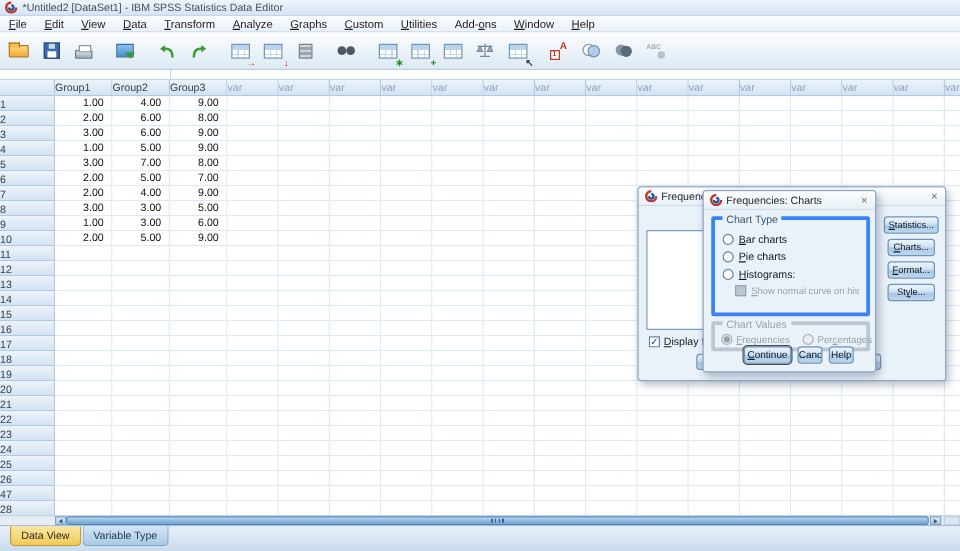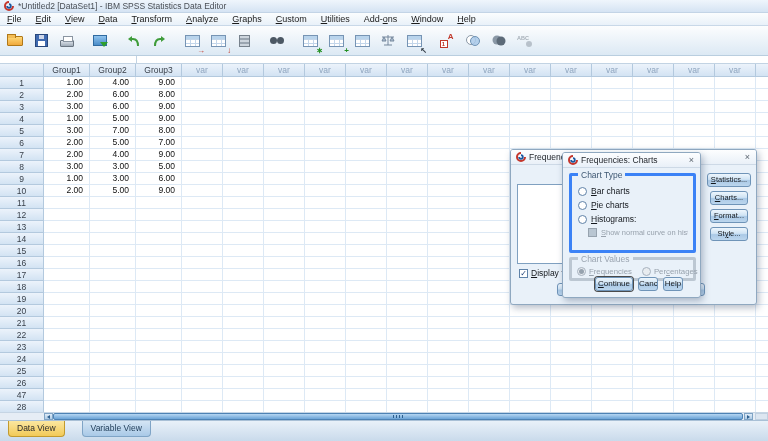--- a/index.html
+++ b/index.html
@@ -58,21 +58,21 @@
   
   .editbar{height:8px;display:flex;background:#f7fafc;border-bottom:1px solid #c2d3e3}
   .cellref{width:137px;background:#fff;border-right:1px solid #c2d3e3}
   .celledit{flex:1;background:#fff}
   
   .ghead,.grow{display:flex;width:797px}
   .ghead{height:13px}
   .gbody{height:335px;overflow:hidden}
   .grow{height:12px}
   .hc,.rn{flex:none;background:linear-gradient(#ecf3fb,#d3e3f3);border-right:1px solid #b3c9de;
-      border-bottom:1px solid #b3c9de;font-size:8.5px;text-align:center;color:#39414b;
+      border-bottom:1px solid #b3c9de;font-size:8.5px;color:#39414b;
       line-height:12px;overflow:hidden;white-space:nowrap}
   .hc.corner,.rn{width:44px}
   .col{width:46px}
   .varcol{width:41px}
   .hc.vartext{color:#8fa5bf}
   .dc{flex:none;background:#fff;border-right:1px solid #dde9f5;border-bottom:1px solid #dde9f5;
       font-size:8.5px;color:#101010;text-align:right;padding-right:6px;line-height:11px;
       overflow:hidden;white-space:nowrap}
   
   .hscroll{position:relative;height:8px;background:#e6edf5;border-top:1px solid #c6d5e4}
@@ -85,21 +85,21 @@
       border-left:3.5px solid #2d5f8f}
   .sb-thumb{position:absolute;top:0;left:53px;width:690px;height:7px;border:1px solid #4d82b4;
       border-radius:2px;background:linear-gradient(#b5d6f2,#6ba3d6);display:flex;
       align-items:center;justify-content:center}
   .grip{width:11px;height:3px;background:repeating-linear-gradient(to right,#2d5f8f 0 1px,rgba(0,0,0,0) 1px 3px)}
   .sb-corner{position:absolute;top:0;left:755px;right:0;height:7px;background:#dce6f1;border:1px solid #c0d0e0}
   
   .tabsbar{height:21px;background:linear-gradient(#e9f1f9,#c9daeb);border-top:1px solid #a9c0d6;
       display:flex;align-items:flex-start;padding-left:8px}
   .tab{height:16px;padding:0 8px;font-size:8.5px;line-height:15px;border:1px solid;border-top:none;
-      border-radius:0 0 4px 4px;margin-right:17px;cursor:default;white-space:nowrap}
+      border-radius:0 0 4px 4px;margin-right:1px;cursor:default;white-space:nowrap}
   .tab.active{background:linear-gradient(#fbe7a0,#f2ca58);border-color:#c29a2e;color:#2a2a2a}
   .tab.inactive{background:linear-gradient(#d4e5f4,#a9c9e7);border-color:#7fa4c6;color:#1d3a55}
   
   .dlg{position:absolute;background:#e9f1f9;border:1px solid #8fa8c0;border-radius:3px;
       box-shadow:2px 3px 7px rgba(50,70,100,.35)}
   .dlg-back{left:510px;top:149px;width:247px;height:156px;z-index:10}
   .dlg-front{left:562px;top:152px;width:139px;height:146px;z-index:20}
   .dlg-title{height:15px;display:flex;align-items:center;gap:3px;padding:0 5px;
       background:linear-gradient(#fdfeff,#e9f0f8);border-bottom:1px solid #cdd9e6;
       border-radius:2px 2px 0 0}
@@ -896,21 +896,21 @@
         <span class="grip"></span>
       </span>
     <span class="sb-btn sb-right">
         <span class="arr-r"></span>
       </span>
     <span class="sb-corner"></span>
   </div>
 
   <div class="tabsbar">
     <div class="tab active">Data View</div>
-    <div class="tab inactive">Variable View</div>
+    <div class="tab inactive">Variable Type</div>
   </div>
 
   <div class="dlg dlg-back">
     <div class="dlg-title">
       <span class="spss-ico">
         <svg width="10" height="10" viewBox="0 0 10 10">
           <path d="M5 1 A4 4 0 1 0 9 5" stroke="#c4362c" stroke-width="2" fill="none"></path>
           <path d="M5 3.2 A1.8 1.8 0 1 1 3.2 5" stroke="#1a57a0" stroke-width="1.8" fill="none"></path>
         </svg>
       </span>

